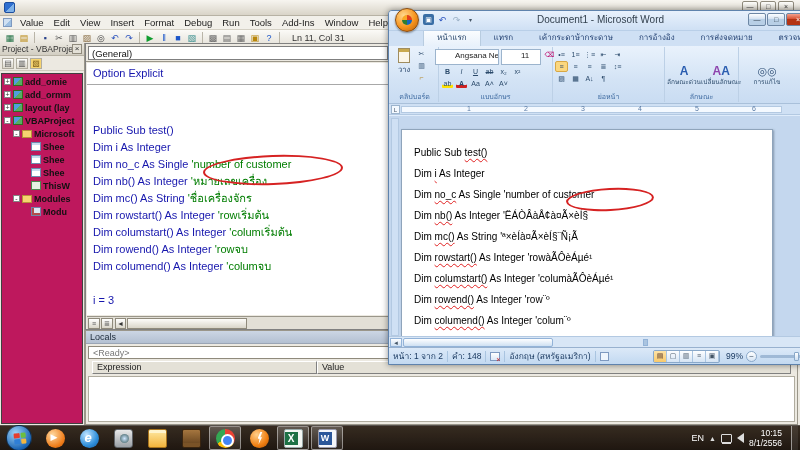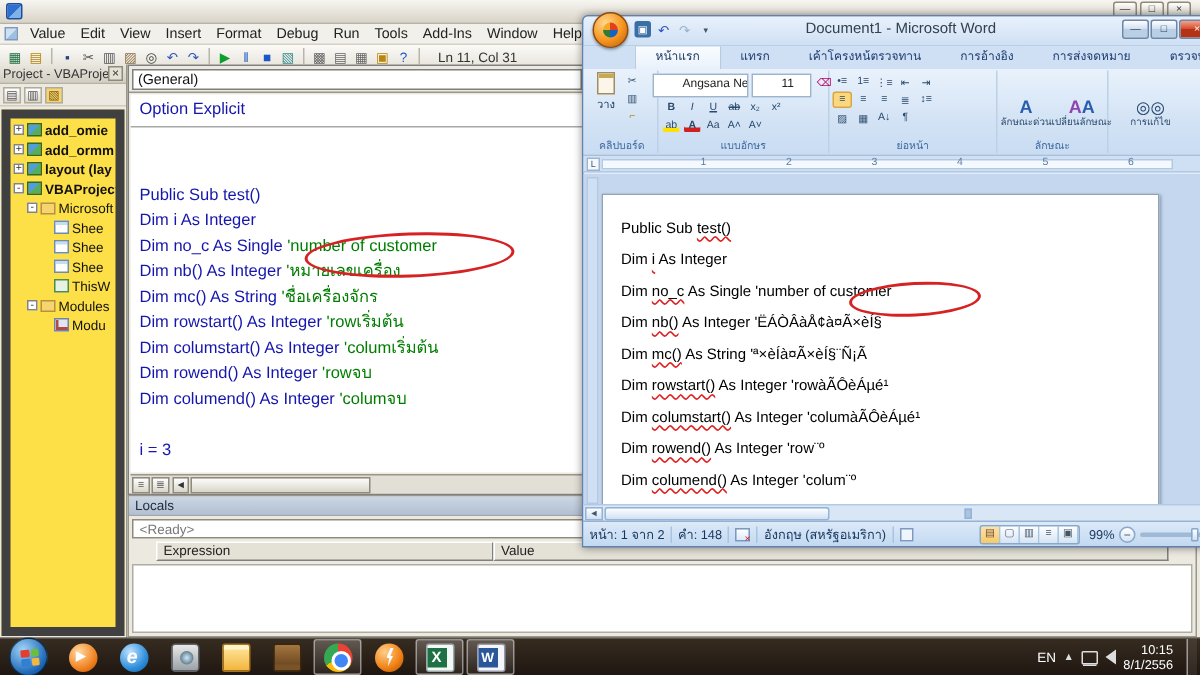--- a/index.html
+++ b/index.html
@@ -21,53 +21,53 @@
   .v-tsep{width:1px;height:11px;background:#b9b5a8;margin:0 2px}
   .v-lncol{font-size:9px;color:#333;margin-left:8px;white-space:nowrap}
 
   
   .v-proj{position:absolute;left:0;top:43px;width:85px;height:382px;background:#ece9e1;border-right:1px solid #9a968a}
   .v-proj-h{height:13px;display:flex;align-items:center;justify-content:space-between;background:linear-gradient(#e9e6de,#d2cec2);border-bottom:1px solid #b7b2a4;padding:0 2px}
   .v-proj-title{font-size:8.5px;color:#333;white-space:nowrap;overflow:hidden}
   .v-proj-x{font-size:8px;color:#333;border:1px solid #8f8a7c;background:#e4e1d7;width:10px;height:10px;line-height:8px;text-align:center}
   .v-proj-tb{height:15px;display:flex;align-items:center;gap:2px;padding:0 2px;border-bottom:1px solid #cfcbbe}
   .v-ptbi{width:12px;height:11px;border:1px solid #b0ac9f;background:linear-gradient(#fff,#ddd9cd);font-size:8px;text-align:center;line-height:9px;color:#555}
-  .v-tree{position:absolute;left:1px;top:30px;right:1px;bottom:1px;background:#fde047;border:6px solid #404040;overflow:hidden;padding-top:1px}
+  .v-tree{position:absolute;left:1px;top:30px;right:1px;bottom:1px;background:#be185d;border:1px solid #404040;overflow:hidden;padding-top:1px}
   .v-trow{display:flex;align-items:center;height:13px;font-size:9px;color:#111;white-space:nowrap}
   .v-exp{width:7px;height:7px;border:1px solid #848484;background:#fff;font-size:7px;line-height:5px;text-align:center;color:#333;margin-right:2px;flex:none}
   .v-expsp{width:9px;flex:none}
   .ti{width:10px;height:9px;margin-right:2px;flex:none}
   .ti-project{background:linear-gradient(135deg,#4f9ede 50%,#56ad62 50%);border:1px solid #33691e}
   .ti-folder{background:#f6d470;border:1px solid #b8923a;height:8px}
   .ti-sheet{background:#fff;border:1px solid #6b8db0;box-shadow:inset 0 2px 0 #c8dcef}
   .ti-workbook{background:#e8f2e4;border:1px solid #4e8a4e}
   .ti-module{background:#dfe6f2;border:1px solid #7383a8;box-shadow:inset 2px -2px 0 #b24a4a}
   .v-tlabel{overflow:hidden;text-overflow:clip;font-weight:bold}
-  .v-tlabel.normal{font-weight:normal}
+  .v-tlabel.normal{font-weight:bold}
 
   
   .v-code{position:absolute;left:85px;top:43px;width:713px;height:287px;background:#ece9e1;border:1px solid #808080}
   .v-combo-row{height:18px;display:flex;align-items:center;padding:1px 2px;border-bottom:1px solid #9a968a}
   .v-combo{width:300px;height:14px;background:#fff;border:1px solid #7f7f7f;font-size:9.5px;color:#111;padding:0 3px;line-height:13px}
   .v-codebody{position:absolute;left:1px;top:19px;right:12px;bottom:14px;background:#fff;overflow:hidden;padding:2px 0 0 6px;font-family:"Liberation Serif",serif;font-size:11px}
   .v-line{height:17px;line-height:17px;white-space:nowrap}
   .v-kw{color:#1616ad}
   .v-cm{color:#007d00}
   .v-sep{border-top:1px solid #a8a8a8;margin:2px 0 3px -6px}
   .v-vscroll{position:absolute;right:0;top:19px;width:11px;bottom:14px;background:#e2dfd6;border-left:1px solid #9a968a}
   .v-hscr{position:absolute;left:1px;right:12px;bottom:0;height:13px;background:#e2dfd6;border-top:1px solid #9a968a;display:flex;align-items:center}
   .v-split{width:12px;height:11px;border:1px solid #8f8a7c;background:linear-gradient(#fff,#d9d5c9);font-size:7px;text-align:center;line-height:9px;color:#555;margin-left:1px}
   .v-harrow{width:11px;height:11px;border:1px solid #8f8a7c;background:linear-gradient(#fff,#d9d5c9);font-size:7px;text-align:center;line-height:10px;color:#333;margin-left:2px}
   .v-hthumb{width:120px;height:11px;border:1px solid #8f8a7c;background:linear-gradient(#fdfcfa,#d9d5c9);margin-left:1px}
 
   
   .v-locals{position:absolute;left:85px;top:330px;width:713px;height:95px;background:#ece9e1;border:1px solid #9a968a}
   .v-loc-h{height:13px;background:linear-gradient(#ccd6e4,#b3c0d2);border-bottom:1px solid #9aa5b5;font-size:9px;color:#1d2b3a;padding:0 4px;line-height:12px}
   .v-ready{margin:2px;height:13px;background:#fff;border:1px solid #8f8a7c;font-size:9px;color:#777;padding:0 4px;line-height:12px}
-  .v-cols{display:flex;height:13px;margin:0 18px}
+  .v-cols{display:flex;height:13px;margin:0 6px}
   .v-colh{border:1px solid #fff;border-right-color:#808080;border-bottom-color:#808080;background:#e4e1d7;font-size:9px;color:#222;padding:0 4px;line-height:11px}
   .v-colh.c1{width:225px}
   .v-colh.c2{flex:1}
   .v-loc-body{position:absolute;left:2px;right:2px;top:45px;bottom:2px;background:#fff;border:1px solid #b0ac9f}
 
   
   #word{position:absolute;left:388px;top:10px;width:425px;height:355px;z-index:2;border:1px solid #5f83ad;border-radius:4px 4px 0 0;background:#dfecfb;box-shadow:0 0 6px rgba(0,0,0,.45)}
   .w-title{position:relative;height:20px;background:linear-gradient(#e8f1fc,#cfe0f4);border-radius:3px 3px 0 0;border-bottom:1px solid #b9cfe8}
   .w-orb{position:absolute;left:6px;top:-3px;width:24px;height:24px;border-radius:50%;background:radial-gradient(circle at 35% 30%,#ffd98f,#f7941e 55%,#b35e0e);border:1px solid #8a4c10;box-shadow:0 1px 2px rgba(0,0,0,.4)}
   .w-orb-core{position:absolute;left:6px;top:6px;width:10px;height:10px;border-radius:50%;background:conic-gradient(#e2401c 0 25%,#1565c0 25% 50%,#2e7d32 50% 75%,#f9a825 75%)}
@@ -335,21 +335,21 @@
       <span class="w-title-text">Document1 - Microsoft Word</span>
       <span class="w-ctrls">
         <span class="w-wbtn">—</span>
         <span class="w-wbtn">□</span>
         <span class="w-wbtn close">×</span>
       </span>
     </div>
     <div class="w-tabs" id="w-tabs">
         <span class="w-tab active">หน้าแรก</span>
         <span class="w-tab">แทรก</span>
-        <span class="w-tab">เค้าโครงหน้ตรวจทาน</span>
+        <span class="w-tab">เค้ากระดาษ้ากระดาษ</span>
         <span class="w-tab">การอ้างอิง</span>
         <span class="w-tab">การส่งจดหมาย</span>
         <span class="w-tab">ตรวจทาน</span>
         <span class="w-tab">มุมมอง</span>
         <span class="w-tab">นักพัฒนา</span>
       </div>
 
     <div class="w-ribbon">
       <div class="w-group" style="width:48px">
         <div class="w-gbody">

